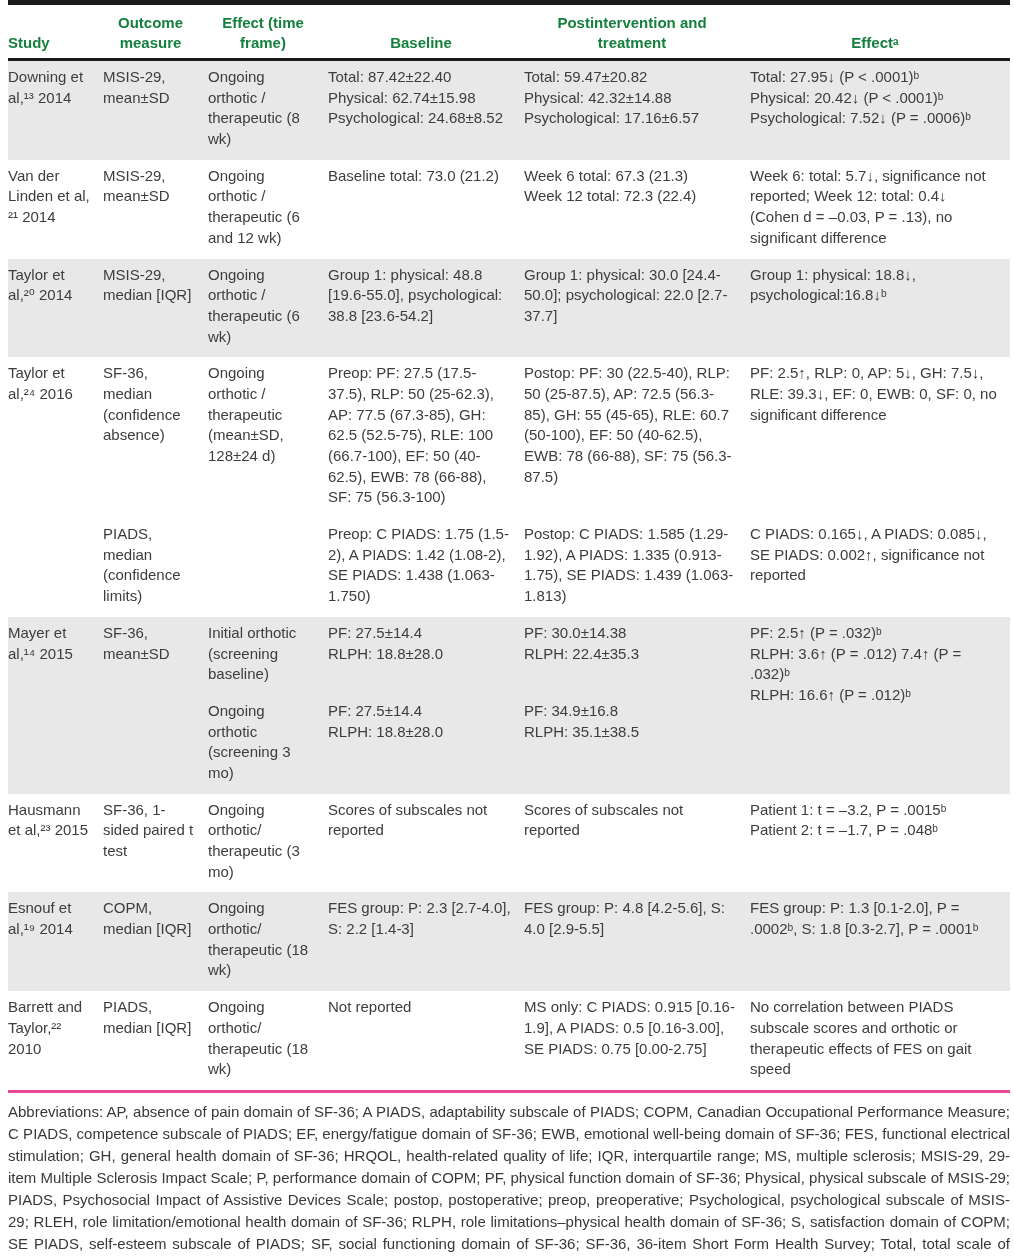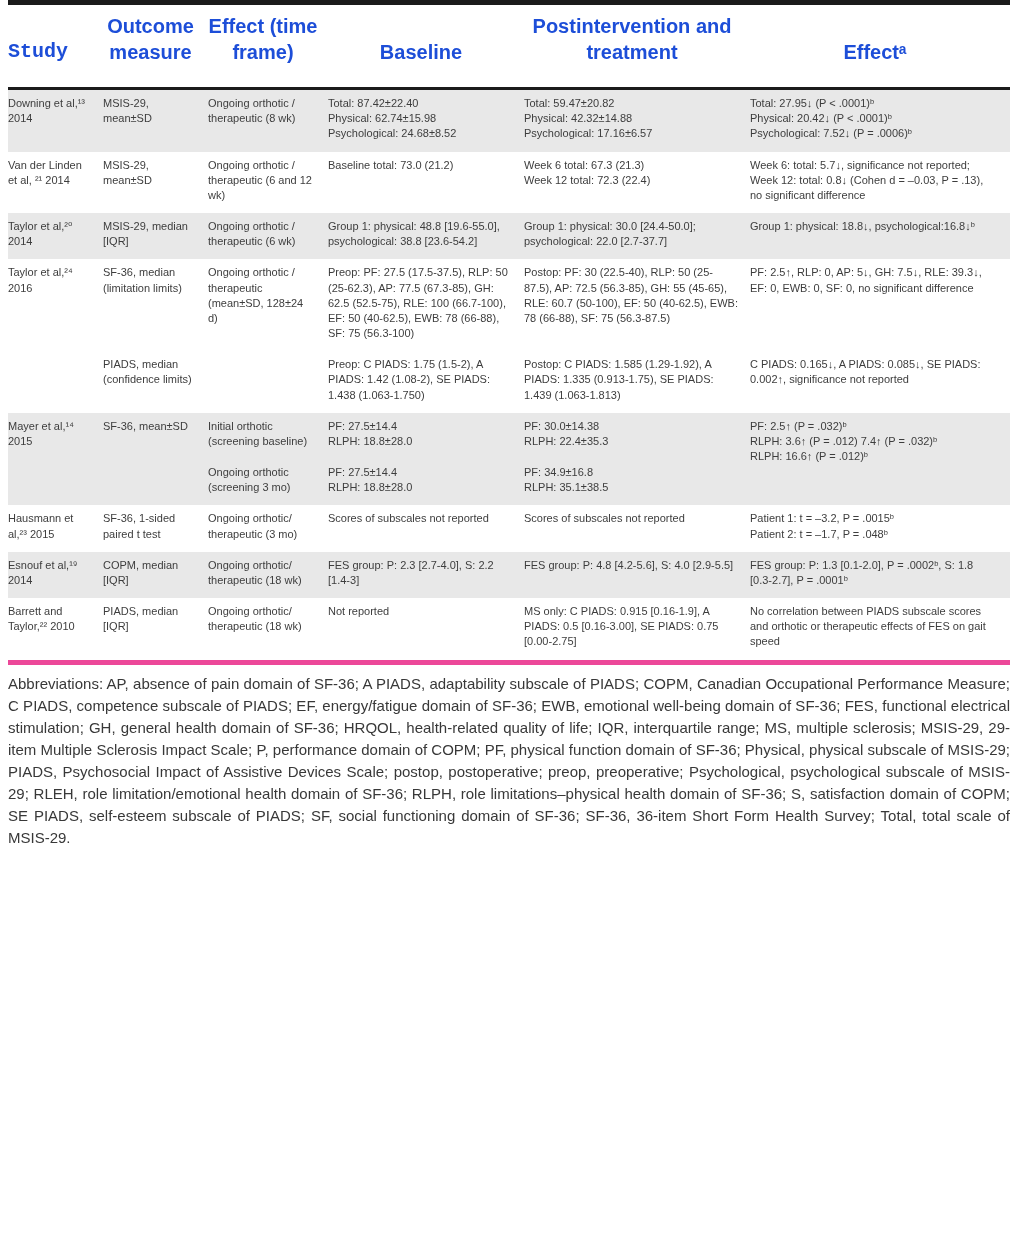--- a/index.html
+++ b/index.html
@@ -20,41 +20,41 @@
     width: 1002px;
     border-top: 5px solid #1b1b1b;
   }
   col.c-study   { width: 95px; }
   col.c-outcome { width: 105px; }
   col.c-time    { width: 120px; }
   col.c-base    { width: 196px; }
   col.c-post    { width: 226px; }
   col.c-effect  { width: 260px; }
   th {
-    font-size: 20px;
+    font-size: 15px;
     font-weight: bold;
-    color: #1d4ed8;
+    color: #15803d;
     vertical-align: bottom;
     text-align: center;
-    padding: 8px 10px 22px 0;
+    padding: 8px 10px 6px 0;
     line-height: 1.3;
     border-bottom: 3px solid #1b1b1b;
   }
-  th.left { text-align: left; font-family: Liberation Mono, monospace; }
+  th.left { text-align: left; }
   td {
-    font-size: 11px;
+    font-size: 15px;
     line-height: 1.38;
     vertical-align: top;
     text-align: left;
     padding: 6px 12px 10px 0;
     white-space: pre-line;
     word-wrap: break-word;
   }
   tr.stripe td { background: #e8e8e8; }
-  tr.last td { border-bottom: 5px solid #ec4899; }
+  tr.last td { border-bottom: 3px solid #ec4899; }
   .footnotes {
     width: 1002px;
     margin-top: 8px;
     font-size: 15px;
     line-height: 1.47;
     color: #383838;
   }
   .footnotes .abbrev {
     text-align: justify;
   }
@@ -98,33 +98,33 @@
 Physical: 20.42↓ (P &lt; .0001)ᵇ
 Psychological: 7.52↓ (P = .0006)ᵇ</td>
       </tr>
       <tr>
         <td>Van der Linden et al, ²¹ 2014</td>
         <td>MSIS-29, mean±SD</td>
         <td>Ongoing orthotic / therapeutic (6 and 12 wk)</td>
         <td>Baseline total: 73.0 (21.2)</td>
         <td>Week 6 total: 67.3 (21.3)
 Week 12 total: 72.3 (22.4)</td>
-        <td>Week 6: total: 5.7↓, significance not reported; Week 12: total: 0.8↓ (Cohen d = –0.03, P = .13), no significant difference</td>
+        <td>Week 6: total: 5.7↓, significance not reported; Week 12: total: 0.4↓ (Cohen d = –0.03, P = .13), no significant difference</td>
       </tr>
       <tr class="stripe">
         <td>Taylor et al,²⁰ 2014</td>
         <td>MSIS-29, median [IQR]</td>
         <td>Ongoing orthotic / therapeutic (6 wk)</td>
         <td>Group 1: physical: 48.8 [19.6-55.0], psychological: 38.8 [23.6-54.2]</td>
         <td>Group 1: physical: 30.0 [24.4-50.0]; psychological: 22.0 [2.7-37.7]</td>
         <td>Group 1: physical: 18.8↓, psychological:16.8↓ᵇ</td>
       </tr>
       <tr>
         <td>Taylor et al,²⁴ 2016</td>
-        <td>SF-36, median (limitation limits)</td>
+        <td>SF-36, median (confidence absence)</td>
         <td>Ongoing orthotic / therapeutic (mean±SD, 128±24 d)</td>
         <td>Preop: PF: 27.5 (17.5-37.5), RLP: 50 (25-62.3), AP: 77.5 (67.3-85), GH: 62.5 (52.5-75), RLE: 100 (66.7-100), EF: 50 (40-62.5), EWB: 78 (66-88), SF: 75 (56.3-100)</td>
         <td>Postop: PF: 30 (22.5-40), RLP: 50 (25-87.5), AP: 72.5 (56.3-85), GH: 55 (45-65), RLE: 60.7 (50-100), EF: 50 (40-62.5), EWB: 78 (66-88), SF: 75 (56.3-87.5)</td>
         <td>PF: 2.5↑, RLP: 0, AP: 5↓, GH: 7.5↓, RLE: 39.3↓, EF: 0, EWB: 0, SF: 0, no significant difference</td>
       </tr>
       <tr>
         <td></td>
         <td>PIADS, median (confidence limits)</td>
         <td></td>
         <td>Preop: C PIADS: 1.75 (1.5-2), A PIADS: 1.42 (1.08-2), SE PIADS: 1.438 (1.063-1.750)</td>

